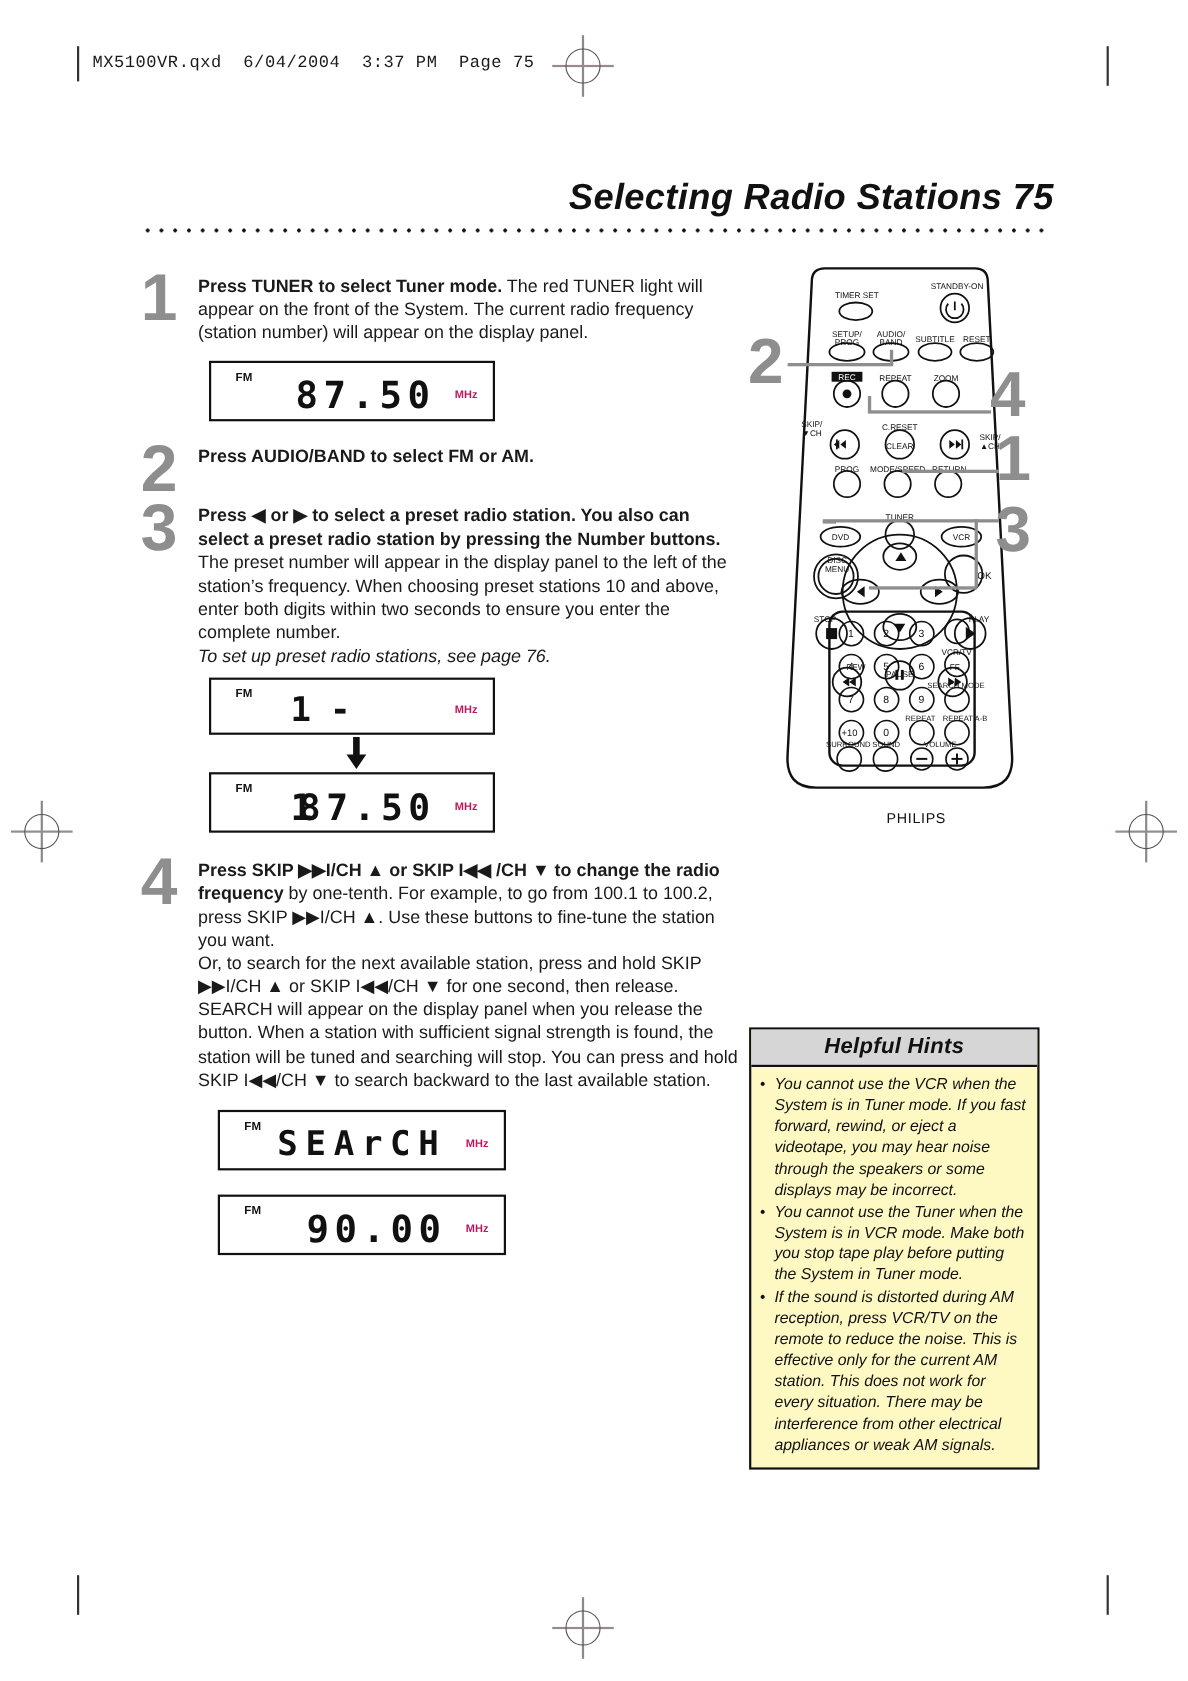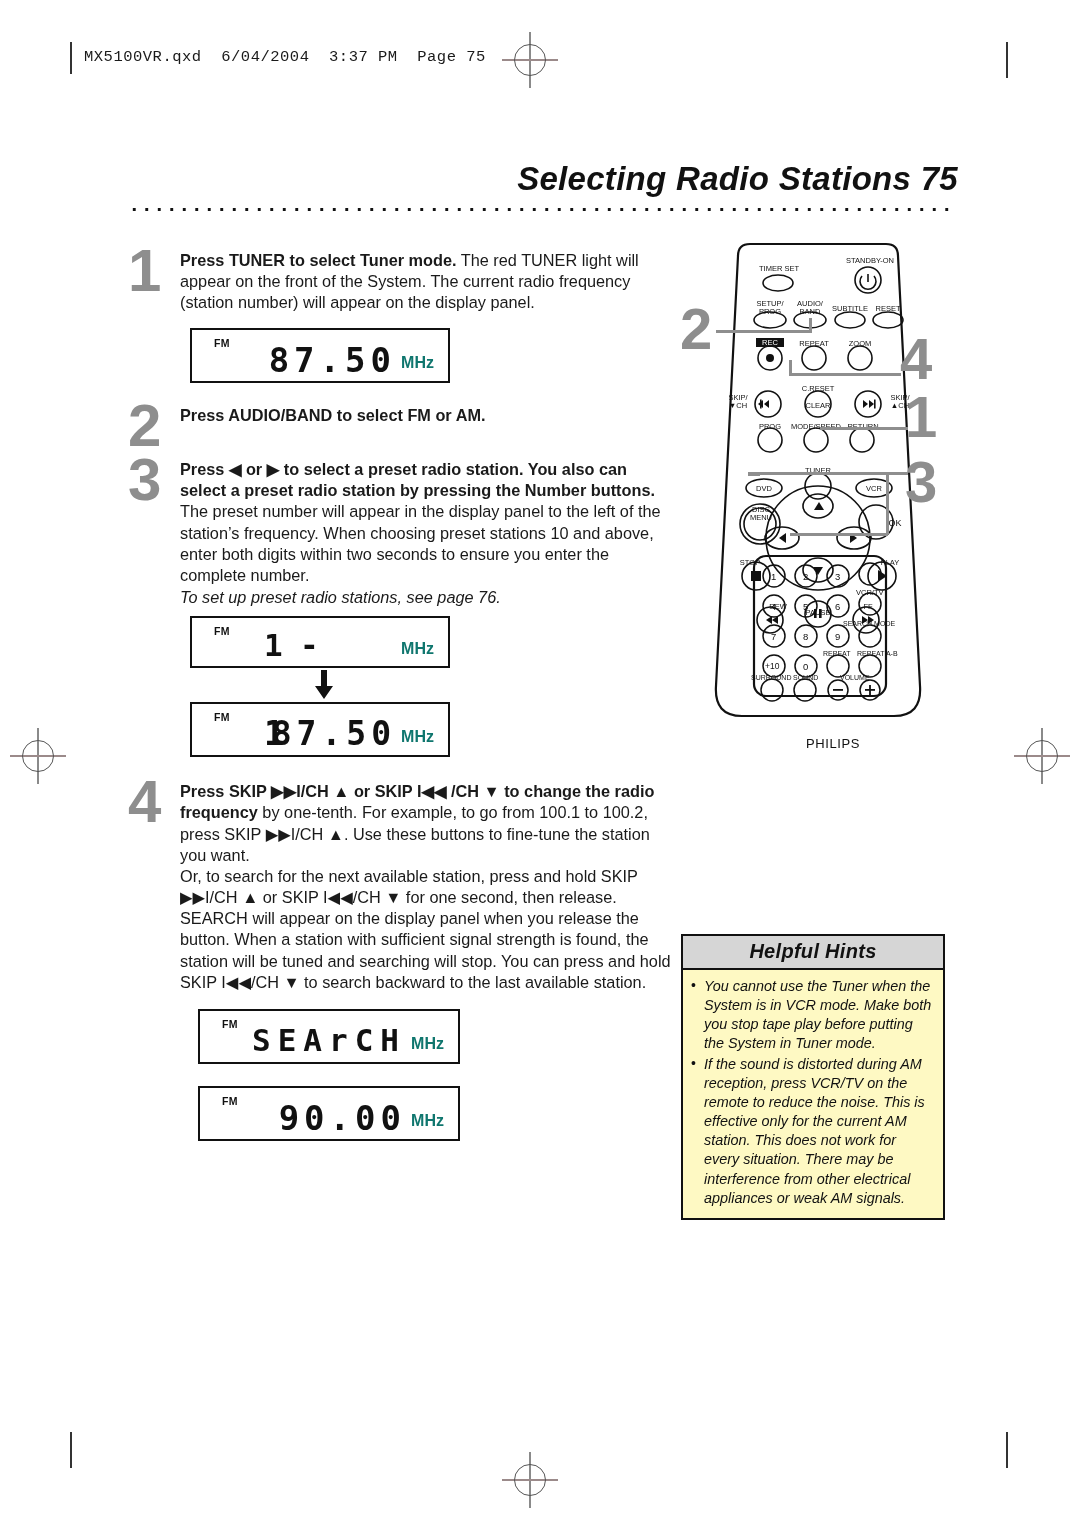--- a/index.html
+++ b/index.html
@@ -55,21 +55,21 @@
   .lcd{
     position:relative;border:2px solid #111;background:#fff;
     box-sizing:border-box;
   }
   .lcd .fm{
     position:absolute;left:22px;top:7px;
     font-size:10.5px;font-weight:bold;letter-spacing:.3px;color:#111;
   }
   .lcd .mhz{
     position:absolute;right:14px;
-    font-size:16px;font-weight:bold;color:#0f766e;text-align:right;
+    font-size:10px;font-weight:bold;color:#be185d;text-align:right;
   }
   .lcd .digits{
     position:absolute;
     font-family:"DejaVu Sans Mono", monospace;
     font-weight:bold;color:#111;
     letter-spacing:5px;
   }
 
   .arrowdown{
     position:absolute;width:28px;height:30px;
@@ -205,20 +205,21 @@
       <div class="fm">FM</div>
       <div class="digits" style="right:52px;top:10px;font-size:34px;">90.00</div>
       <div class="mhz" style="top:24px;">MHz</div>
     </div>
 
   </div>
 
   <div class="hints">
     <div class="cap">Helpful Hints</div>
     <ul>
+      <li>You cannot use the VCR when the System is in Tuner mode. If you fast forward, rewind, or eject a videotape, you may hear noise through the speakers or some displays may be incorrect.</li>
       <li>You cannot use the Tuner when the System is in VCR mode. Make both you stop tape play before putting the System in Tuner mode.</li>
       <li>If the sound is distorted during AM reception, press VCR/TV on the remote to reduce the noise. This is effective only for the current AM station. This does not work for every situation. There may be interference from other electrical appliances or weak AM signals.</li>
     </ul>
   </div>
 
   <div class="remote">
 
     <svg width="340" height="545" viewBox="0 0 340 545">
       <g fill="none" stroke="#111" stroke-width="2.2">
 
@@ -360,21 +361,21 @@
     <div style="position:absolute;left:0;top:0;width:340px;height:545px;font-size:7.5px;color:#111;text-align:center;">
       <span style="position:absolute;left:98px;top:26px;width:42px;">TIMER SET</span>
       <span style="position:absolute;left:182px;top:18px;width:56px;">STANDBY-ON</span>
       <span style="position:absolute;left:88px;top:62px;width:44px;line-height:1;">SETUP/ PROG</span>
       <span style="position:absolute;left:128px;top:62px;width:44px;line-height:1;">AUDIO/ BAND</span>
       <span style="position:absolute;left:168px;top:66px;width:44px;">SUBTITLE</span>
       <span style="position:absolute;left:206px;top:66px;width:44px;">RESET</span>
       <span style="position:absolute;left:96px;top:100px;width:28px;background:#111;color:#fff;">REC</span>
       <span style="position:absolute;left:132px;top:101px;width:44px;">REPEAT</span>
       <span style="position:absolute;left:178px;top:101px;width:44px;">ZOOM</span>
-      <span style="position:absolute;left:62px;top:156px;width:32px;line-height:1;">SKIP/ ▼CH</span>
+      <span style="position:absolute;left:62px;top:144px;width:32px;line-height:1;">SKIP/ ▼CH</span>
       <span style="position:absolute;left:136px;top:146px;width:44px;">C.RESET</span>
       <span style="position:absolute;left:142px;top:163px;width:32px;">CLEAR</span>
       <span style="position:absolute;left:224px;top:156px;width:32px;line-height:1;">SKIP/ ▲CH</span>
       <span style="position:absolute;left:92px;top:184px;width:36px;">PROG</span>
       <span style="position:absolute;left:128px;top:184px;width:56px;">MODE/SPEED</span>
       <span style="position:absolute;left:182px;top:184px;width:42px;">RETURN</span>
       <span style="position:absolute;left:138px;top:228px;width:40px;">TUNER</span>
       <span style="position:absolute;left:86px;top:246px;width:36px;">DVD</span>
       <span style="position:absolute;left:196px;top:246px;width:36px;">VCR</span>
       <span style="position:absolute;left:80px;top:268px;width:42px;line-height:1.05;">DISC MENU</span>

